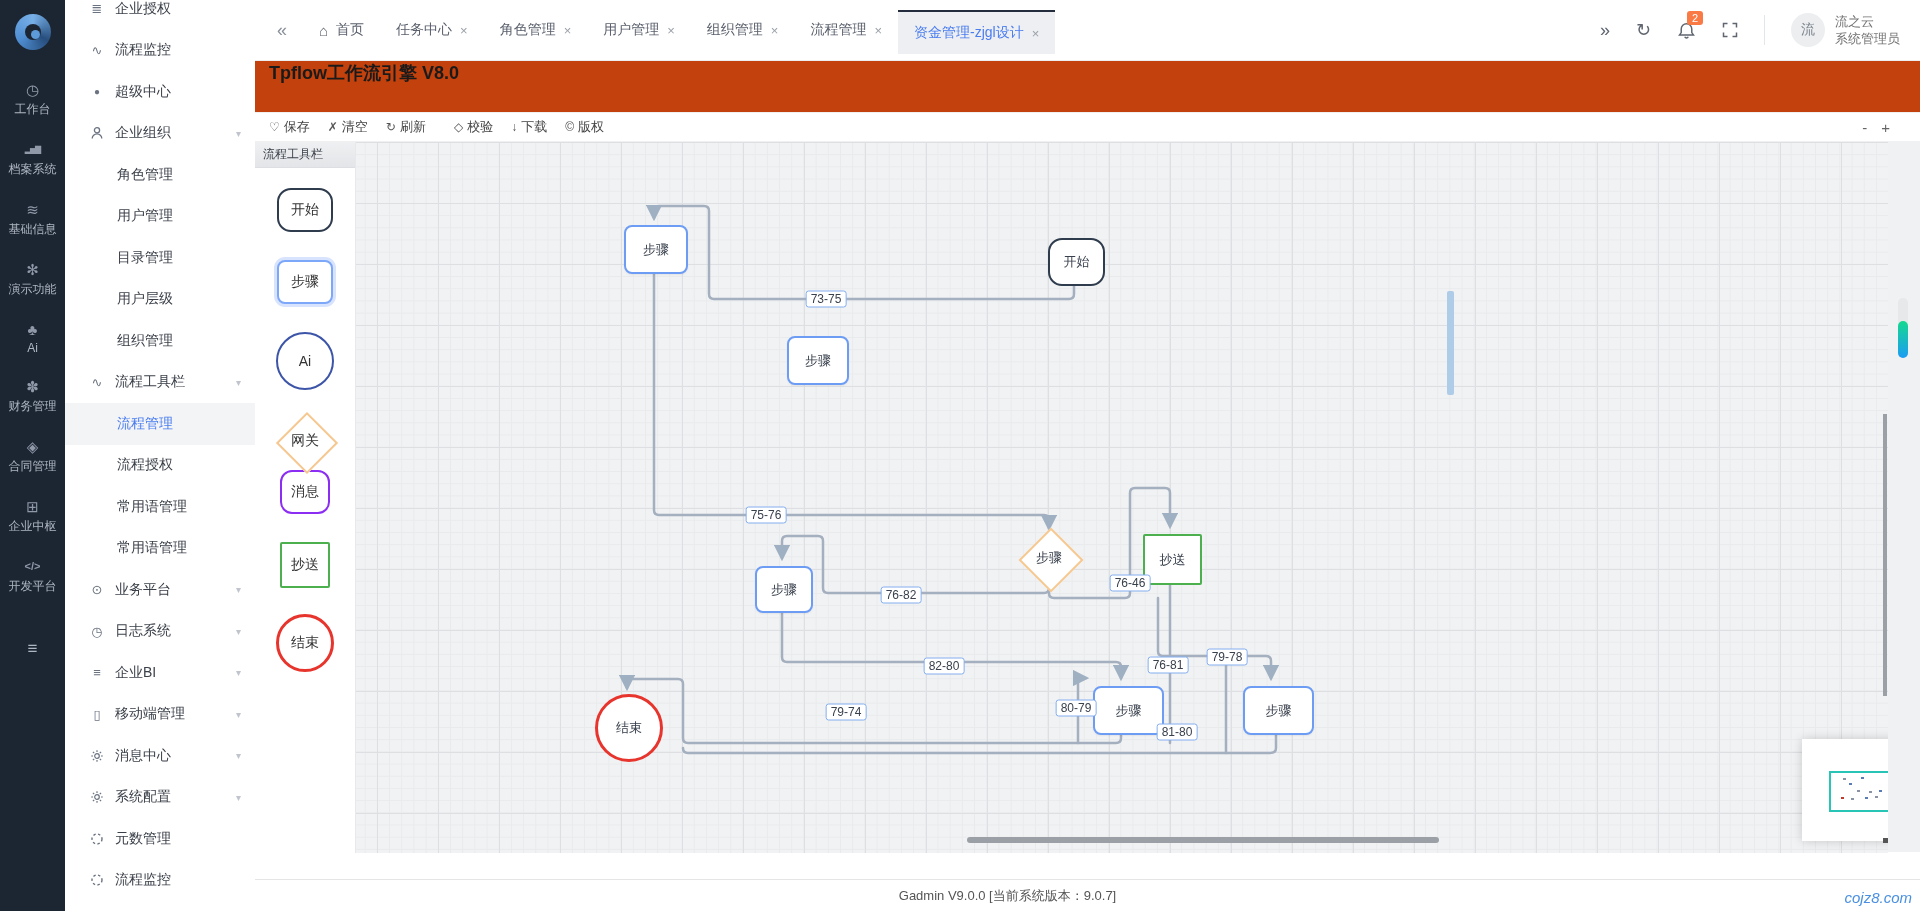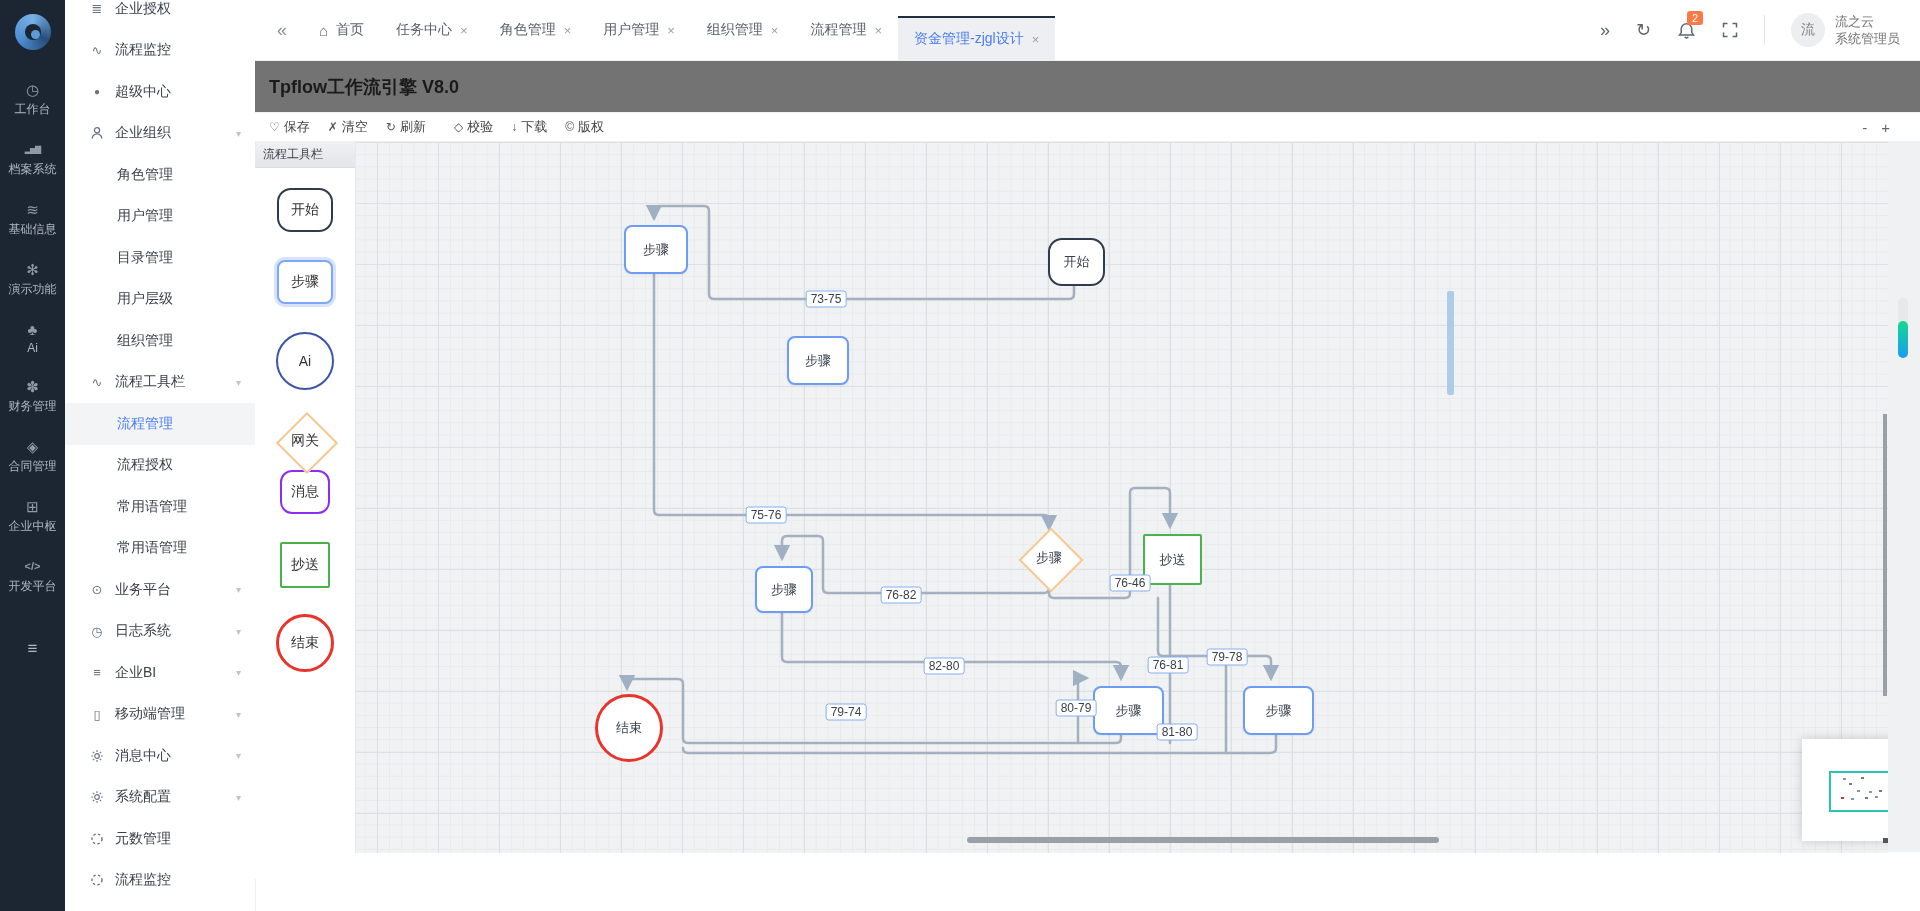--- a/index.html
+++ b/index.html
@@ -28,31 +28,31 @@
   .srow.active{background:#f3f4f6;color:#4a7df0;}
 
   
   .main{position:absolute;left:255px;top:0;width:1665px;height:911px;}
   .tabbar{position:relative;height:60px;border-bottom:1px solid #eceef0;display:flex;align-items:center;background:#fff;}
   .tab-scroll{color:#8a9099;font-size:18px;padding:0 16px 0 22px;cursor:pointer;}
   .tabs{display:flex;align-items:stretch;height:100%;}
   .tab{display:flex;align-items:center;gap:8px;padding:0 16px;font-size:14px;color:#595f6b;cursor:pointer;}
   .tab .x{color:#9aa0a8;font-size:13px;cursor:pointer;}
   .tab .home{color:#595f6b;font-size:15px;}
-  .tab.active{background:#edeff2;border-top:2px solid #232d3e;color:#4a7df0;margin-top:16px;height:42px;align-self:flex-start;}
+  .tab.active{background:#edeff2;border-top:2px solid #232d3e;color:#4a7df0;margin-top:10px;height:42px;align-self:flex-start;}
   .hd-right{margin-left:auto;display:flex;align-items:center;gap:26px;padding-right:20px;}
   .hd-ic{color:#5f6670;font-size:18px;cursor:pointer;position:relative;display:flex;align-items:center;}
   .badge{position:absolute;top:-10px;left:10px;background:#fa7a45;color:#fff;font-size:11px;border-radius:3px;padding:1px 5px;}
   .hd-divider{width:1px;height:30px;background:#e4e6e9;}
   .userbox{display:flex;align-items:center;gap:10px;cursor:pointer;}
   .avatar{width:34px;height:34px;border-radius:50%;background:#eceef0;color:#7a828c;display:flex;align-items:center;justify-content:center;font-size:14px;}
   .uname{font-size:13px;color:#737373;line-height:17px;}
 
   
-  .titlebar{height:51px;border-bottom:1px solid #f0f0f0;display:flex;align-items:center;padding:0 14px;background:#737373;}
+  .titlebar{height:51px;border-bottom:1px solid #f0f0f0;display:flex;align-items:flex-start;padding:0 14px;background:#c2410c;}
   .title{font-size:18px;font-weight:bold;color:#1a1a1a;}
   .toolbar{height:28px;border-bottom:1px solid #f0f0f0;display:flex;align-items:center;gap:18px;padding:0 14px;background:#fff;font-size:13px;color:#444;}
   .tbtn{display:flex;align-items:center;gap:4px;cursor:pointer;}
   .tbtn .tic{font-size:12px;color:#555;}
   .tb-zoom{margin-left:auto;display:flex;gap:14px;padding-right:16px;color:#666;font-size:15px;}
   .tb-zoom span{cursor:pointer;}
 
   
   .canvas{position:relative;width:1633px;height:711px;background-color:#f1f2f3;
     background-image:
@@ -477,15 +477,19 @@
     </div>
 
     <div class="rightstrip">
       <div class="pill-track">
         <div class="pill-fill"></div>
       </div>
     </div>
 
     <div class="gap"></div>
 
+    <div class="footer">
+      <span class="ver">Gadmin V9.0.0 [当前系统版本：9.0.7]</span>
+      <span class="wm">cojz8.com</span>
+    </div>
 
   </div>
 </div>
 
 </body></html>

